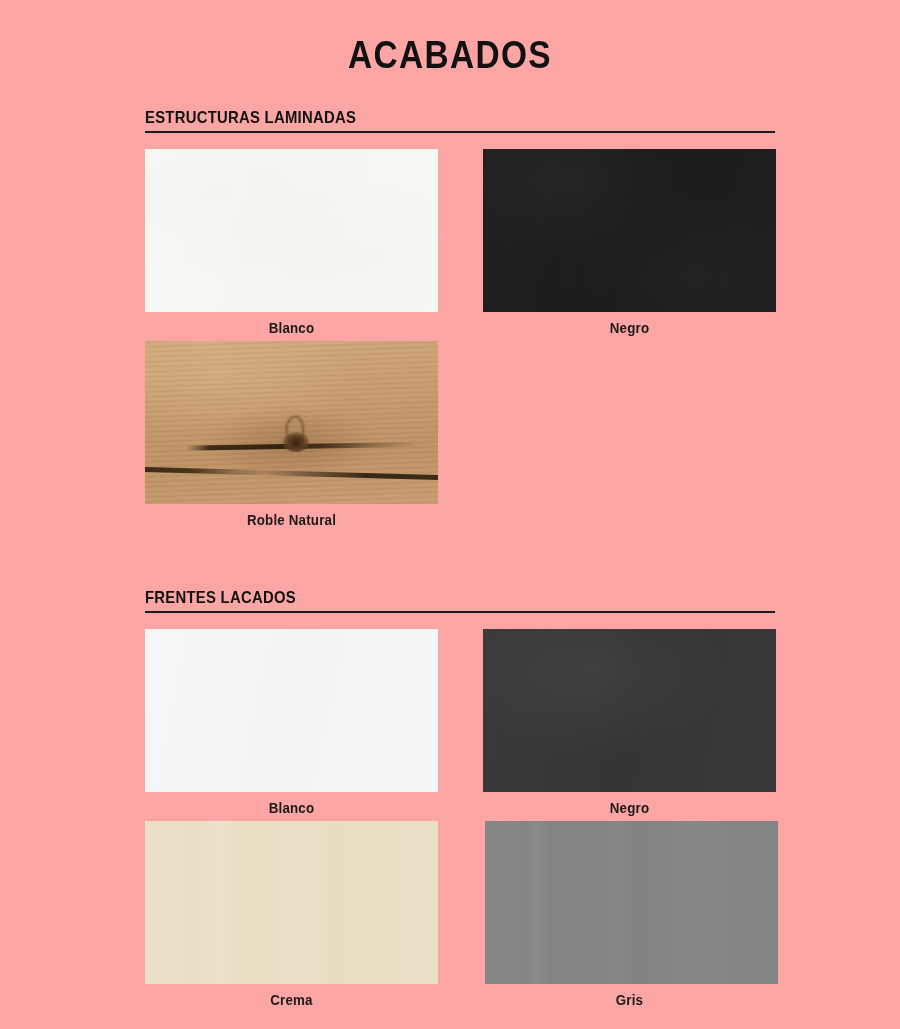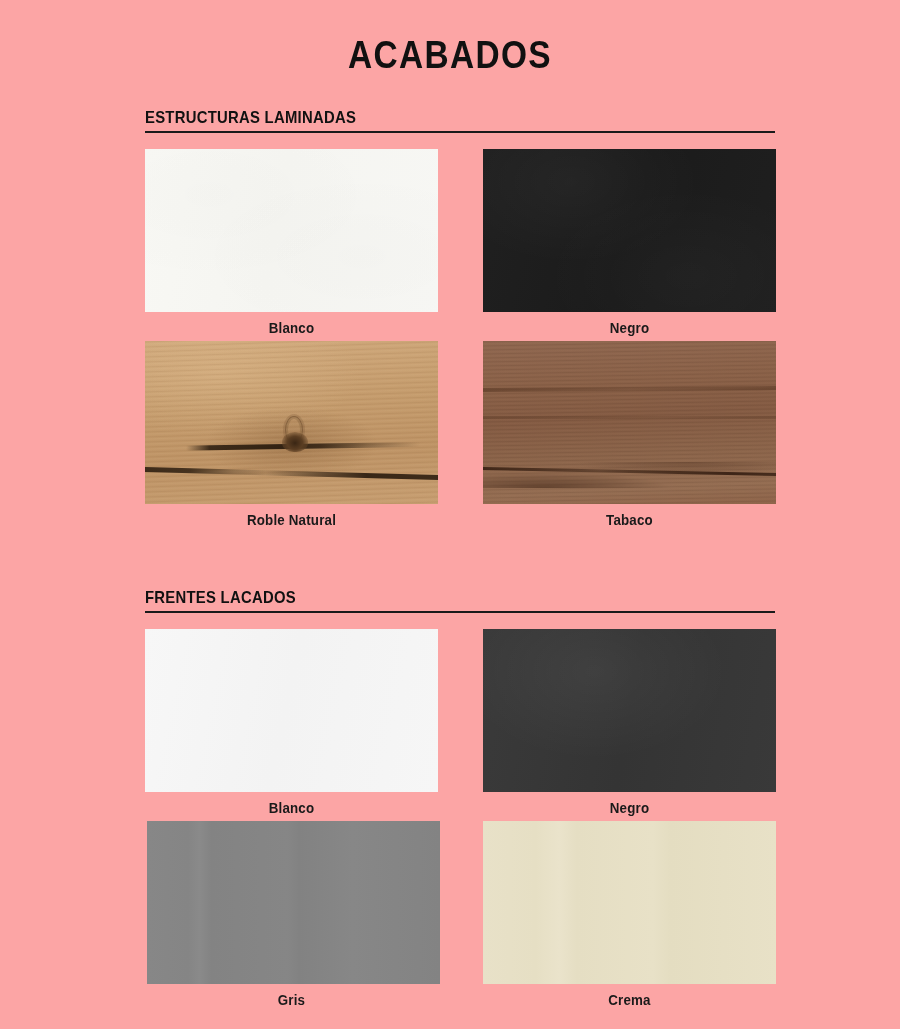--- a/index.html
+++ b/index.html
@@ -66,21 +66,21 @@
   }
 
   
   .swatch-grid {
     position: relative;
     width: 630px;
     margin-top: 16px;
   }
   .swatch-row {
     display: flex;
-    justify-content: center;
+    justify-content: flex-start;
     gap: 45px;
   }
   .swatch-cell {
     width: 293px;
     position: relative;
   }
   .swatch-chip {
     width: 293px;
     height: 163px;
     position: relative;
@@ -288,29 +288,20 @@
         <div class="swatch-cell">
           <div class="swatch-chip fin-roble">
             <div class="oak-crack-a"></div>
             <div class="oak-crack-b"></div>
             <div class="oak-knot-rings"></div>
             <div class="oak-knot"></div>
           </div>
           <div class="swatch-label">Roble Natural</div>
         </div>
 
-        <div class="swatch-cell">
-          <div class="swatch-chip fin-tabaco">
-            <div class="walnut-band-a"></div>
-            <div class="walnut-band-b"></div>
-            <div class="walnut-wave"></div>
-            <div class="walnut-wave-line"></div>
-          </div>
-          <div class="swatch-label">Tabaco</div>
-        </div>
 
       </div>
     </div>
   </div>
 
   <div class="section section-lacados">
     <div class="section-header">FRENTES LACADOS</div>
     <div class="section-rule"></div>
 
     <div class="swatch-grid">
@@ -324,27 +315,27 @@
 
         <div class="swatch-cell">
           <div class="swatch-chip fin-negro-lac"></div>
           <div class="swatch-label">Negro</div>
         </div>
 
       </div>
 
       <div class="swatch-row">
 
+        <div class="swatch-cell">
+          <div class="swatch-chip fin-crema"></div>
+          <div class="swatch-label">Crema</div>
+        </div>
+
         <div class="swatch-cell cell-gris">
           <div class="swatch-chip fin-gris"></div>
           <div class="swatch-label">Gris</div>
         </div>
 
-        <div class="swatch-cell">
-          <div class="swatch-chip fin-crema"></div>
-          <div class="swatch-label">Crema</div>
-        </div>
-
       </div>
     </div>
   </div>
 
 </div>
 
 </body></html>

